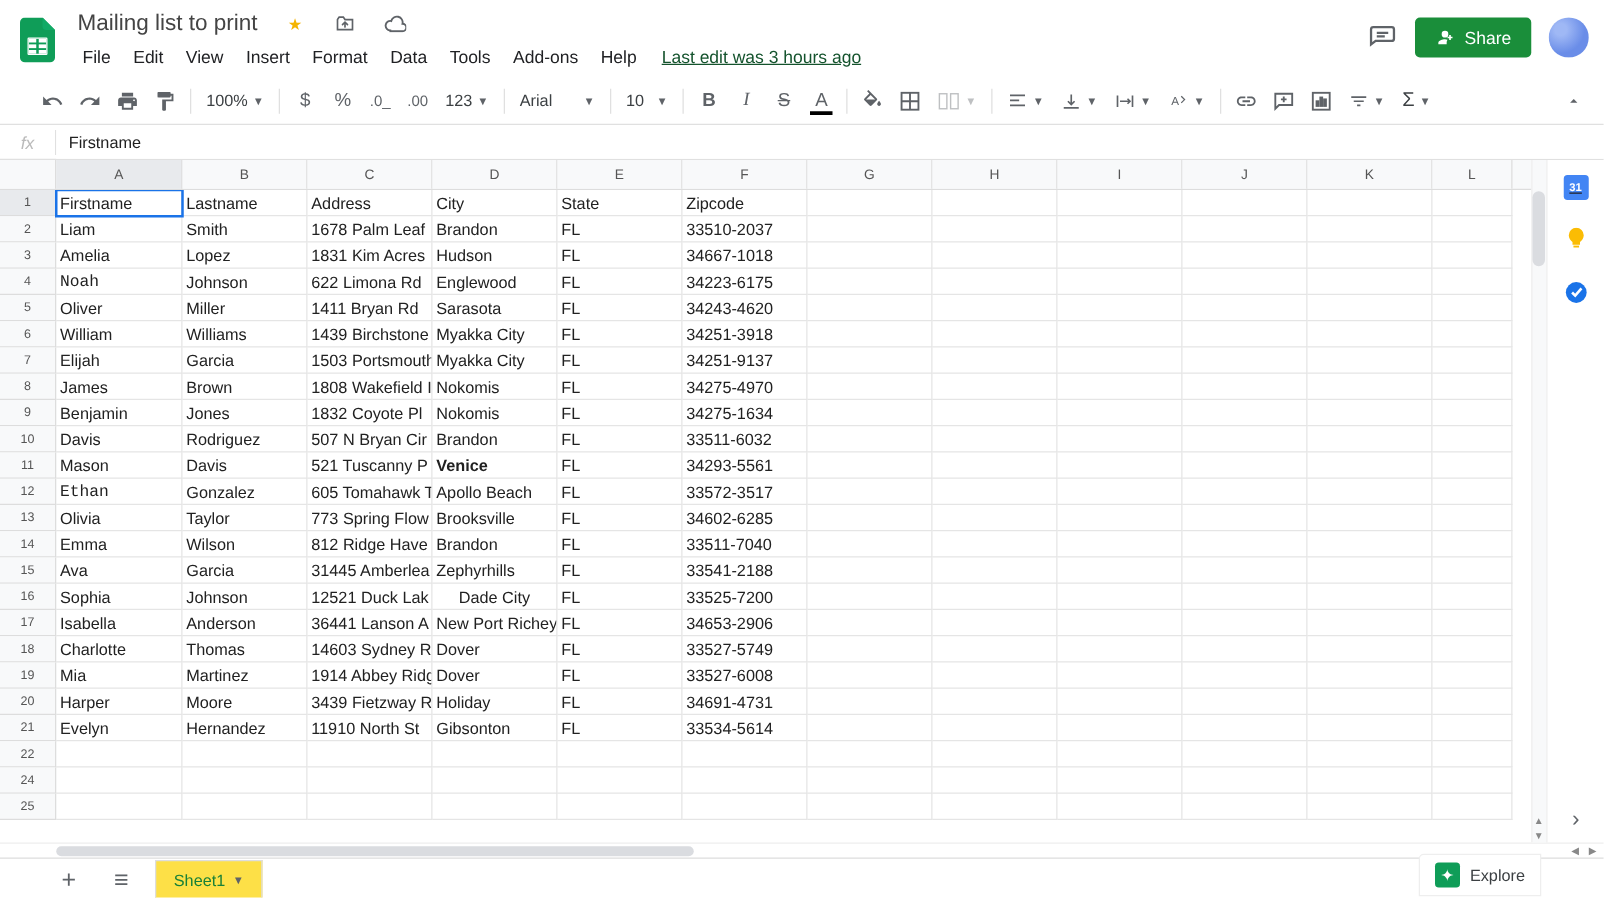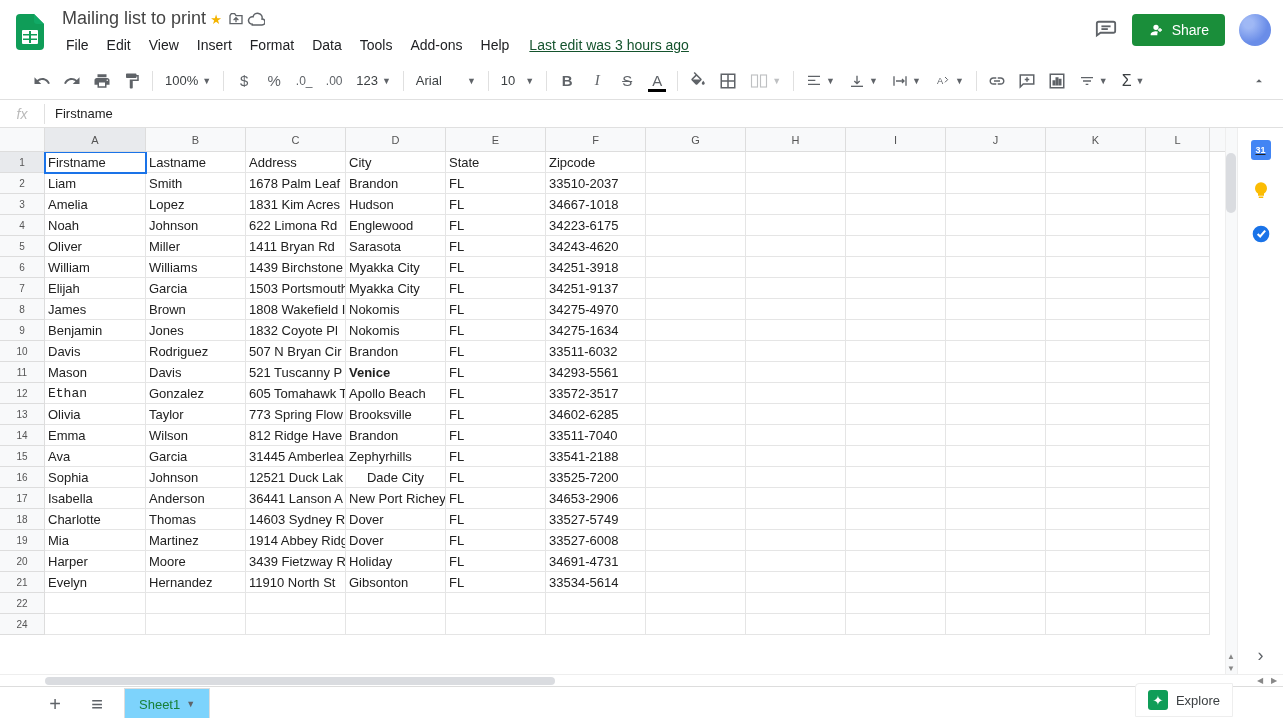--- a/index.html
+++ b/index.html
@@ -3,21 +3,21 @@
 <meta charset="utf-8">
 <style>
   * { box-sizing: border-box; margin: 0; padding: 0; }
   body { font-family: Arial, "Helvetica Neue", sans-serif; font-size: 13px; color: #202124; background: #fff; overflow: hidden; width: 1283px; height: 718px; position: relative; }
   
   
   .header { display: flex; align-items: flex-start; padding: 8px 12px 0 10px; height: 62px; }
   .logo { width: 40px; height: 40px; display: flex; align-items: center; justify-content: center; margin-right: 8px; margin-top: 4px; }
   .logo svg { width: 28px; height: 36px; }
   .title-area { flex: 1; }
-  .title-row { display: flex; align-items: flex-end; gap: 0; padding-left: 4px; }
+  .title-row { display: flex; align-items: flex-end; gap: 20px; padding-left: 4px; }
   .doc-title { font-size: 18px; color: #444; font-weight: 400; }
   .title-icon { width: 20px; height: 20px; display: flex; align-items: center; justify-content: center; color: #5f6368; cursor: pointer; }
   .star { color: #f4b400; }
   .menu-row { display: flex; align-items: center; gap: 2px; padding-top: 4px; }
   .menu-item { padding: 4px 8px; font-size: 14px; color: #202124; cursor: pointer; border-radius: 4px; }
   .last-edit { margin-left: 10px; font-size: 14px; color: #14532d; text-decoration: underline; cursor: pointer; }
   .header-right { display: flex; align-items: center; gap: 14px; margin-top: 6px; }
   .comment-icon { width: 24px; height: 24px; color: #5f6368; cursor: pointer; display:flex; align-items:center; justify-content:center; }
   .share-btn { background: #1a8e3a; color: #fff; border: none; border-radius: 4px; padding: 8px 16px; font-size: 14px; font-weight: 500; display: flex; align-items: center; gap: 8px; cursor: pointer; }
   .avatar { width: 32px; height: 32px; border-radius: 50%; background: #7b9ff0; background-image: radial-gradient(circle at 30% 30%, #9fb8f5 15%, #6a8de8 60%); cursor: pointer; }
@@ -67,21 +67,21 @@
 
   
   .bottom-scroll { height: 12px; border-top:1px solid #eee; display:flex; align-items:center;}
   .hscroll-track { flex:1; height:10px; position:relative; margin-left:45px;}
   .hscroll-thumb { position:absolute; left:0; top:1px; height:8px; width:510px; background:#dadce0; border-radius:4px;}
   .hscroll-nav { display:flex; margin-right:2px;}
   .hscroll-nav div { width:14px; height:12px; display:flex;align-items:center;justify-content:center;font-size:8px;color:#888;cursor:pointer;}
 
   .sheet-tabs { height: 36px; border-top: 1px solid #ddd; display: flex; align-items: center; padding: 0 20px 0 40px; gap: 12px; position:relative;}
   .tab-btn { width: 30px; height: 30px; display:flex; align-items:center; justify-content:center; color:#5f6368; cursor:pointer; font-size:20px;}
-  .sheet-tab { padding: 8px 14px; font-size: 13px; color: #188038; font-weight: 500; border-top:1px solid #ddd; border-left:1px solid #ddd; border-right:1px solid #ddd; background:#7dd3fc; position:relative; top:-1px; display:flex; align-items:center; gap:6px; cursor:pointer;}
+  .sheet-tab { padding: 8px 14px; font-size: 13px; color: #188038; font-weight: 500; border-top:1px solid #ddd; border-left:1px solid #ddd; border-right:1px solid #ddd; background:#fde047; position:relative; top:-1px; display:flex; align-items:center; gap:6px; cursor:pointer;}
   .sheet-tab .arrow { font-size:9px; color:#5f6368;}
   .explore-btn { position:absolute; right:50px; bottom:5px; display:flex; align-items:center; gap:8px; padding: 6px 12px; font-size:13px; color:#3c4043; cursor:pointer; background:#fff; border-top-left-radius:4px; border:1px solid #eee;}
   .explore-icon { width:20px; height:20px; background:#0f9d58; border-radius:3px; display:flex;align-items:center;justify-content:center;color:#fff;font-size:13px;}
 
   
   .cA{width:101px} .cB{width:100px} .cC{width:100px} .cD{width:100px} .cE{width:100px} .cF{width:100px} .cG{width:100px} .cH{width:100px} .cI{width:100px} .cJ{width:100px} .cK{width:100px} .cL{width:64px}
 </style>
 </head>
 <body>
 
@@ -356,21 +356,21 @@
           <div class="cell cF" style="width: 100px;">34667-1018</div>
           <div class="cell cG" style="width: 100px;"></div>
           <div class="cell cH" style="width: 100px;"></div>
           <div class="cell cI" style="width: 100px;"></div>
           <div class="cell cJ" style="width: 100px;"></div>
           <div class="cell cK" style="width: 100px;"></div>
           <div class="cell cL" style="width: 64px;"></div>
         </div>
         <div class="row">
           <div class="row-h">4</div>
-          <div class="cell cA" style="width: 101px;">Noah</div>
+          <div class="cell cA" style="width: 101px; font-family: Liberation Mono, monospace;">Noah</div>
           <div class="cell cB" style="width: 100px;">Johnson</div>
           <div class="cell cC" style="width: 100px;">622 Limona Rd</div>
           <div class="cell cD" style="width: 100px;">Englewood</div>
           <div class="cell cE" style="width: 100px;">FL</div>
           <div class="cell cF" style="width: 100px;">34223-6175</div>
           <div class="cell cG" style="width: 100px;"></div>
           <div class="cell cH" style="width: 100px;"></div>
           <div class="cell cI" style="width: 100px;"></div>
           <div class="cell cJ" style="width: 100px;"></div>
           <div class="cell cK" style="width: 100px;"></div>
@@ -641,20 +641,35 @@
           <div class="cell cF" style="width: 100px;"></div>
           <div class="cell cG" style="width: 100px;"></div>
           <div class="cell cH" style="width: 100px;"></div>
           <div class="cell cI" style="width: 100px;"></div>
           <div class="cell cJ" style="width: 100px;"></div>
           <div class="cell cK" style="width: 100px;"></div>
           <div class="cell cL" style="width: 64px;"></div>
         </div>
         <div class="row">
           <div class="row-h">24</div>
+          <div class="cell cA" style="width: 101px;"></div>
+          <div class="cell cB" style="width: 100px;"></div>
+          <div class="cell cC" style="width: 100px;"></div>
+          <div class="cell cD" style="width: 100px;"></div>
+          <div class="cell cE" style="width: 100px;"></div>
+          <div class="cell cF" style="width: 100px;"></div>
+          <div class="cell cG" style="width: 100px;"></div>
+          <div class="cell cH" style="width: 100px;"></div>
+          <div class="cell cI" style="width: 100px;"></div>
+          <div class="cell cJ" style="width: 100px;"></div>
+          <div class="cell cK" style="width: 100px;"></div>
+          <div class="cell cL" style="width: 64px;"></div>
+        </div>
+        <div class="row">
+          <div class="row-h">25</div>
           <div class="cell cA" style="width: 101px;"></div>
           <div class="cell cB" style="width: 100px;"></div>
           <div class="cell cC" style="width: 100px;"></div>
           <div class="cell cD" style="width: 100px;"></div>
           <div class="cell cE" style="width: 100px;"></div>
           <div class="cell cF" style="width: 100px;"></div>
           <div class="cell cG" style="width: 100px;"></div>
           <div class="cell cH" style="width: 100px;"></div>
           <div class="cell cI" style="width: 100px;"></div>
           <div class="cell cJ" style="width: 100px;"></div>

